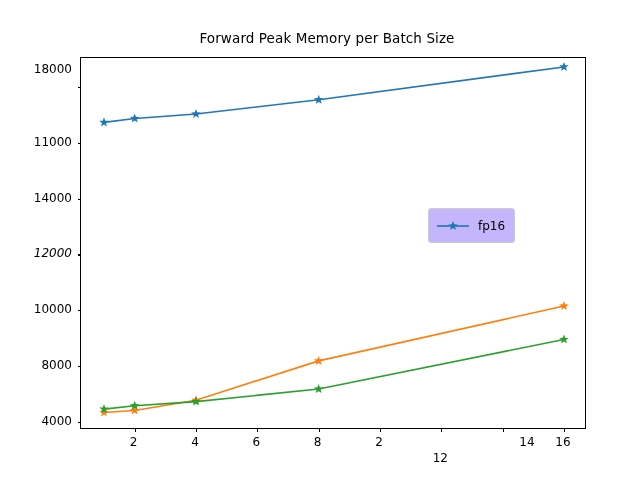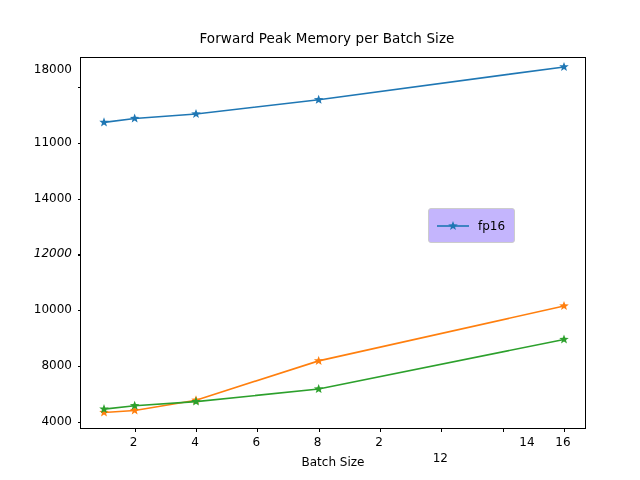--- a/index.html
+++ b/index.html
@@ -195,21 +195,20 @@
       <div class="xtick-label" style="left: 53.6667px;">2</div>
       <div class="xtick-label" style="left: 115px;">4</div>
       <div class="xtick-label" style="left: 176.333px;">6</div>
       <div class="xtick-label" style="left: 237.667px;">8</div>
       <div class="xtick-label" style="left: 299px;">2</div>
       <div class="xtick-label" style="left: 360.333px; margin-top: 16px;">12</div>
       <div class="xtick-label" style="left: 447px;">14</div>
       <div class="xtick-label" style="left: 483px;">16</div>
     </div>
 
-  <div id="xlabel">Batch Size</div>
 
   <div id="legend">
       <div class="legend-row">
         <svg class="legend-sample" viewBox="0 0 34 14">
           <line x1="1" y1="7" x2="33" y2="7" stroke="#1f77b4" stroke-width="1.6"></line>
           <path d="M17.00,2.00L18.23,5.30L21.76,5.45L19.00,7.65L19.94,11.05L17.00,9.10L14.06,11.05L15.00,7.65L12.24,5.45L15.77,5.30Z" fill="#1f77b4"></path>
         </svg>
         <span class="legend-text">fp16</span>
       </div>
     </div>

